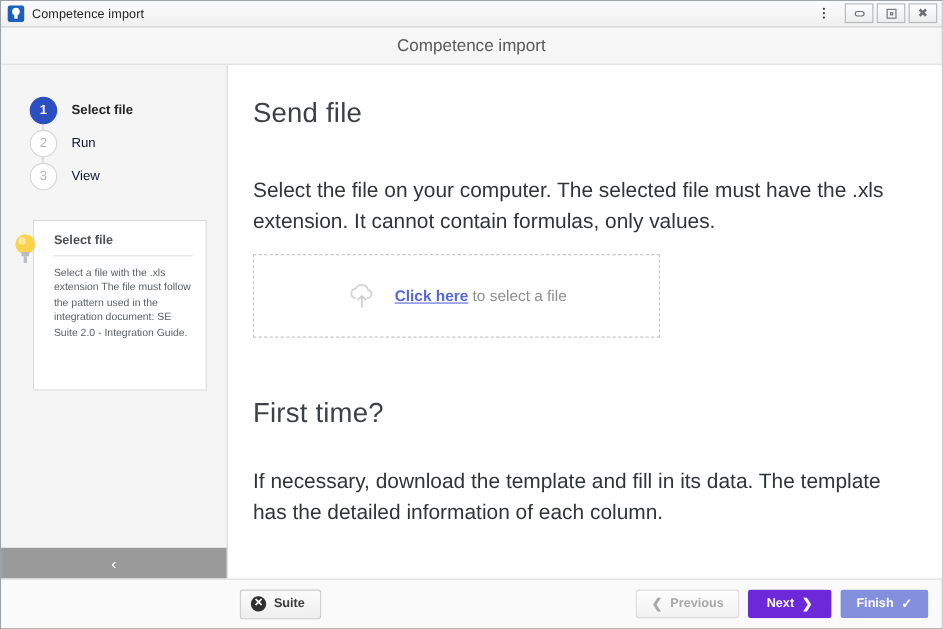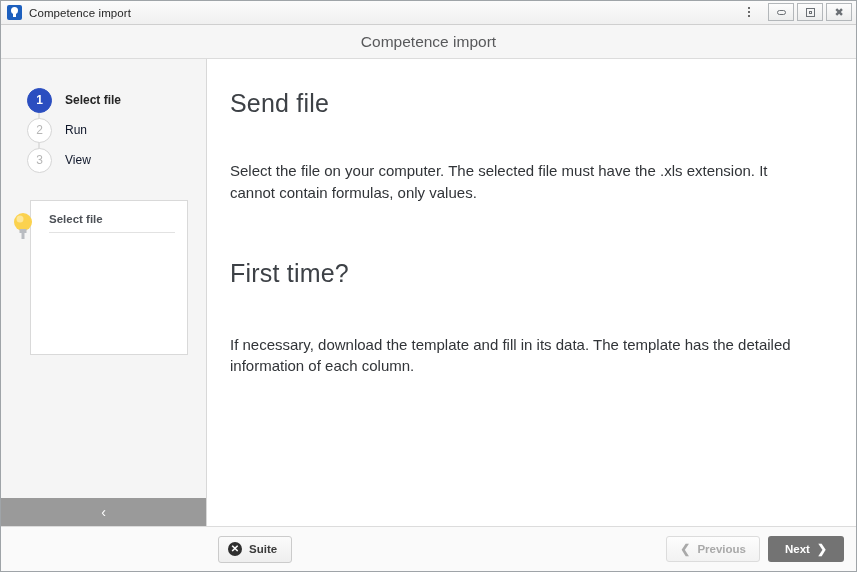--- a/index.html
+++ b/index.html
@@ -239,21 +239,21 @@
     padding: 30px 40px 0 23px;
     overflow: hidden;
   }
   .h1 {
     font-size: 25px;
     color: #3d4146;
     font-weight: normal;
     letter-spacing: .2px;
   }
   .para {
-    font-size: 15px;
+    font-size: 19px;
     color: #313438;
     line-height: 1.45;
   }
   .para-1 { margin-top: 42px; }
   .dropzone {
     margin-top: 16px;
     width: 370px;
     height: 76px;
     border: 1px dashed #c8c8c8;
     display: flex;
@@ -265,21 +265,21 @@
     align-items: center;
     gap: 14px;
   }
   .link-line { font-size: 14px; color: #8e8e8e; }
   .link {
     color: #5566d6;
     text-decoration: underline;
     font-weight: bold;
   }
   .h1-second { margin-top: 55px; }
-  .para-2 { margin-top: 46px; }
+  .para-2 { margin-top: 34px; }
   .download-row {
     margin-top: 30px;
     display: flex;
     align-items: center;
     gap: 12px;
     padding-left: 53px;
   }
 
   
   .footer {
@@ -331,21 +331,21 @@
     line-height: 1;
   }
   .btn-prev {
     background: linear-gradient(to bottom,#fdfdfd,#f2f2f2);
     border: 1px solid #dcdcdc;
     color: #a9a9a9;
     font-weight: bold;
     min-width: 82px;
   }
   .btn-next {
-    background: #737373;
+    background: #6d28d9;
     color: #ffffff;
     font-weight: bold;
     min-width: 76px;
   }
   .btn-finish {
     background: #8490dd;
     color: #ffffff;
     font-weight: bold;
     min-width: 80px;
   }
@@ -407,34 +407,47 @@
 
       <div class="tip-wrap">
         <svg class="tip-bulb" viewBox="0 0 20 28">
           <ellipse cx="10" cy="10" rx="9" ry="9" fill="#fbd24e"></ellipse>
           <ellipse cx="7" cy="7" rx="3.5" ry="3.5" fill="#fde79a"></ellipse>
           <rect x="6.5" y="17" width="7" height="4" fill="#b9bcc1"></rect>
           <rect x="8.5" y="21" width="3" height="6" fill="#b9bcc1"></rect>
         </svg>
         <div class="tip-card">
           <div class="tip-title">Select file</div>
+          <div class="tip-text">Select a file with the .xls extension The file must follow the pattern used in the integration document: SE Suite 2.0 - Integration Guide.</div>
         </div>
       </div>
 
       <div class="collapse-bar">
         <span>‹</span>
       </div>
     </div>
 
     <div class="content">
 
       <div class="h1">Send file</div>
 
       <div class="para para-1">Select the file on your computer. The selected file must have the .xls extension. It cannot contain formulas, only values.</div>
 
+      <div class="dropzone">
+        <div class="cloud-row">
+          <svg width="30" height="24" viewBox="0 0 30 24">
+            <path d="M8 14 a4.4 4.4 0 0 1 .5 -8.7 a6 6 0 0 1 11.2 1.2 a3.8 3.8 0 0 1 -.6 7.5" fill="none" stroke="#d2d2d2" stroke-width="1.6" stroke-linecap="round"></path>
+            <line x1="14" y1="22" x2="14" y2="12.5" stroke="#cfcfcf" stroke-width="1.6" stroke-linecap="round"></line>
+            <polyline points="10.5,15.5 14,12 17.5,15.5" fill="none" stroke="#cfcfcf" stroke-width="1.6" stroke-linecap="round" stroke-linejoin="round"></polyline>
+          </svg>
+          <div class="link-line">
+            <span class="link">Click here</span><span> to select a file</span>
+          </div>
+        </div>
+      </div>
 
       <div class="h1 h1-second">First time?</div>
 
       <div class="para para-2">If necessary, download the template and fill in its data. The template has the detailed information of each column.</div>
 
 
     </div>
   </div>
 
   <div class="footer">
@@ -446,16 +459,20 @@
     </div>
     <div class="footer-right">
       <div class="btn btn-prev">
         <span class="chev">❮</span>
         <span>Previous</span>
       </div>
       <div class="btn btn-next">
         <span>Next</span>
         <span class="chev">❯</span>
       </div>
+      <div class="btn btn-finish">
+        <span>Finish</span>
+        <span class="chev">✓</span>
+      </div>
     </div>
   </div>
 
 </div>
 
 </body></html>

